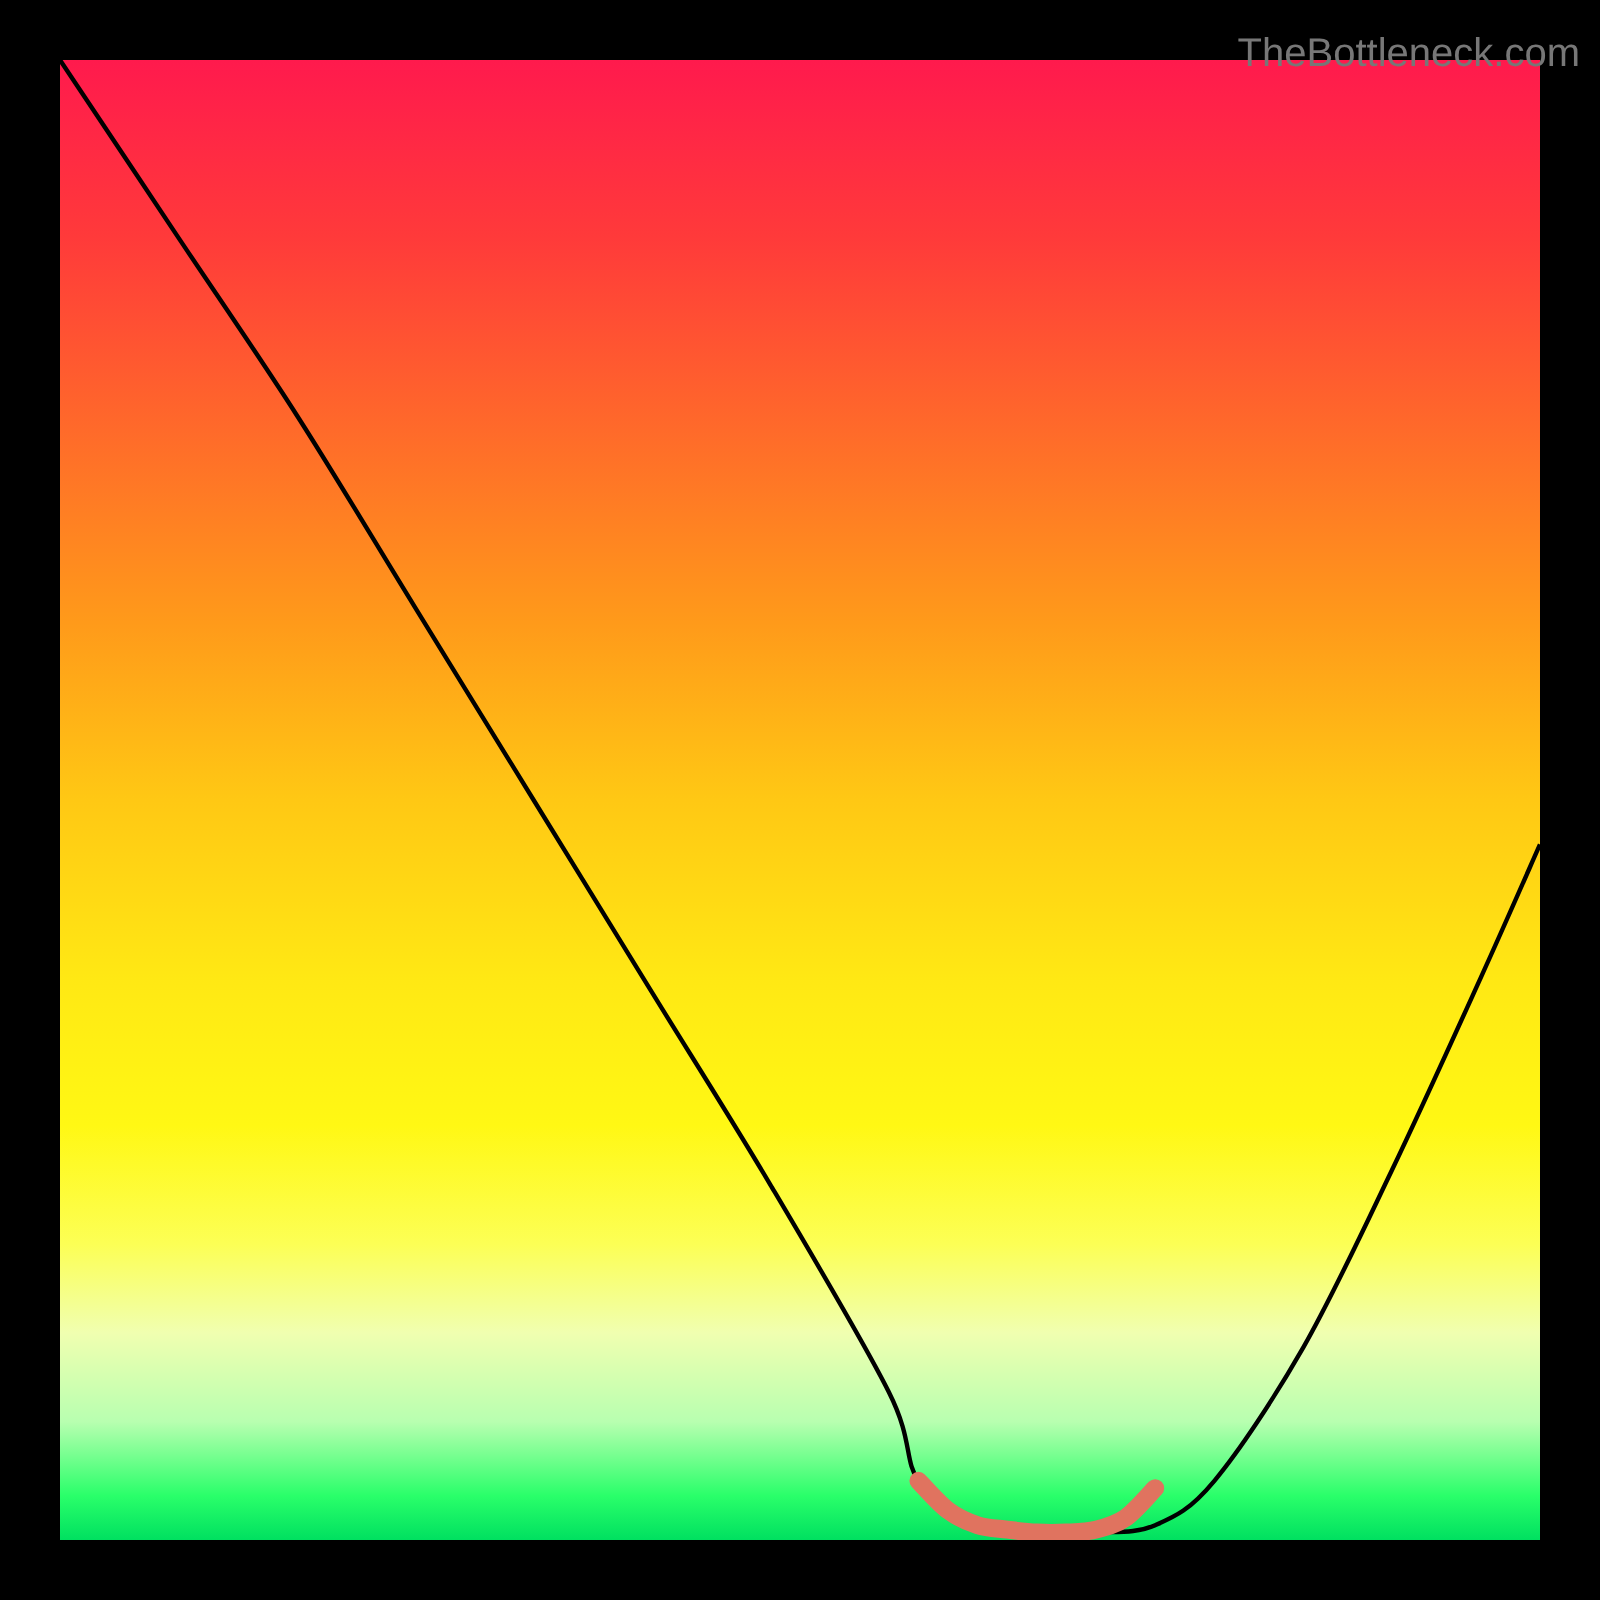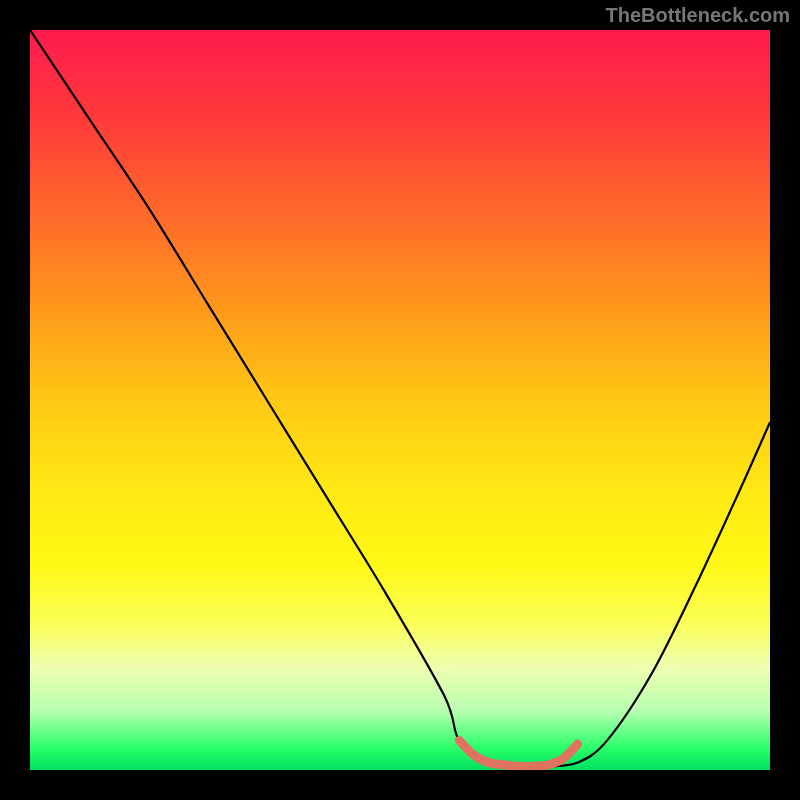--- a/index.html
+++ b/index.html
@@ -6,26 +6,25 @@
     margin: 0;
     padding: 0;
     width: 800px;
     height: 800px;
     background: #000;
     position: relative;
     font-family: Arial, sans-serif;
   }
   .watermark {
     position: absolute;
-    top: 4px;
+    top: 16px;
     right: 10px;
     color: #777;
     font-size: 20px;
     z-index: 10;
-    font-weight: bold;
   }
   .plot-area {
     position: absolute;
     left: 30px;
     top: 30px;
     width: 740px;
     height: 740px;
     background: linear-gradient(to bottom,
       #ff1a4d 0%,
       #ff3a3a 12%,

